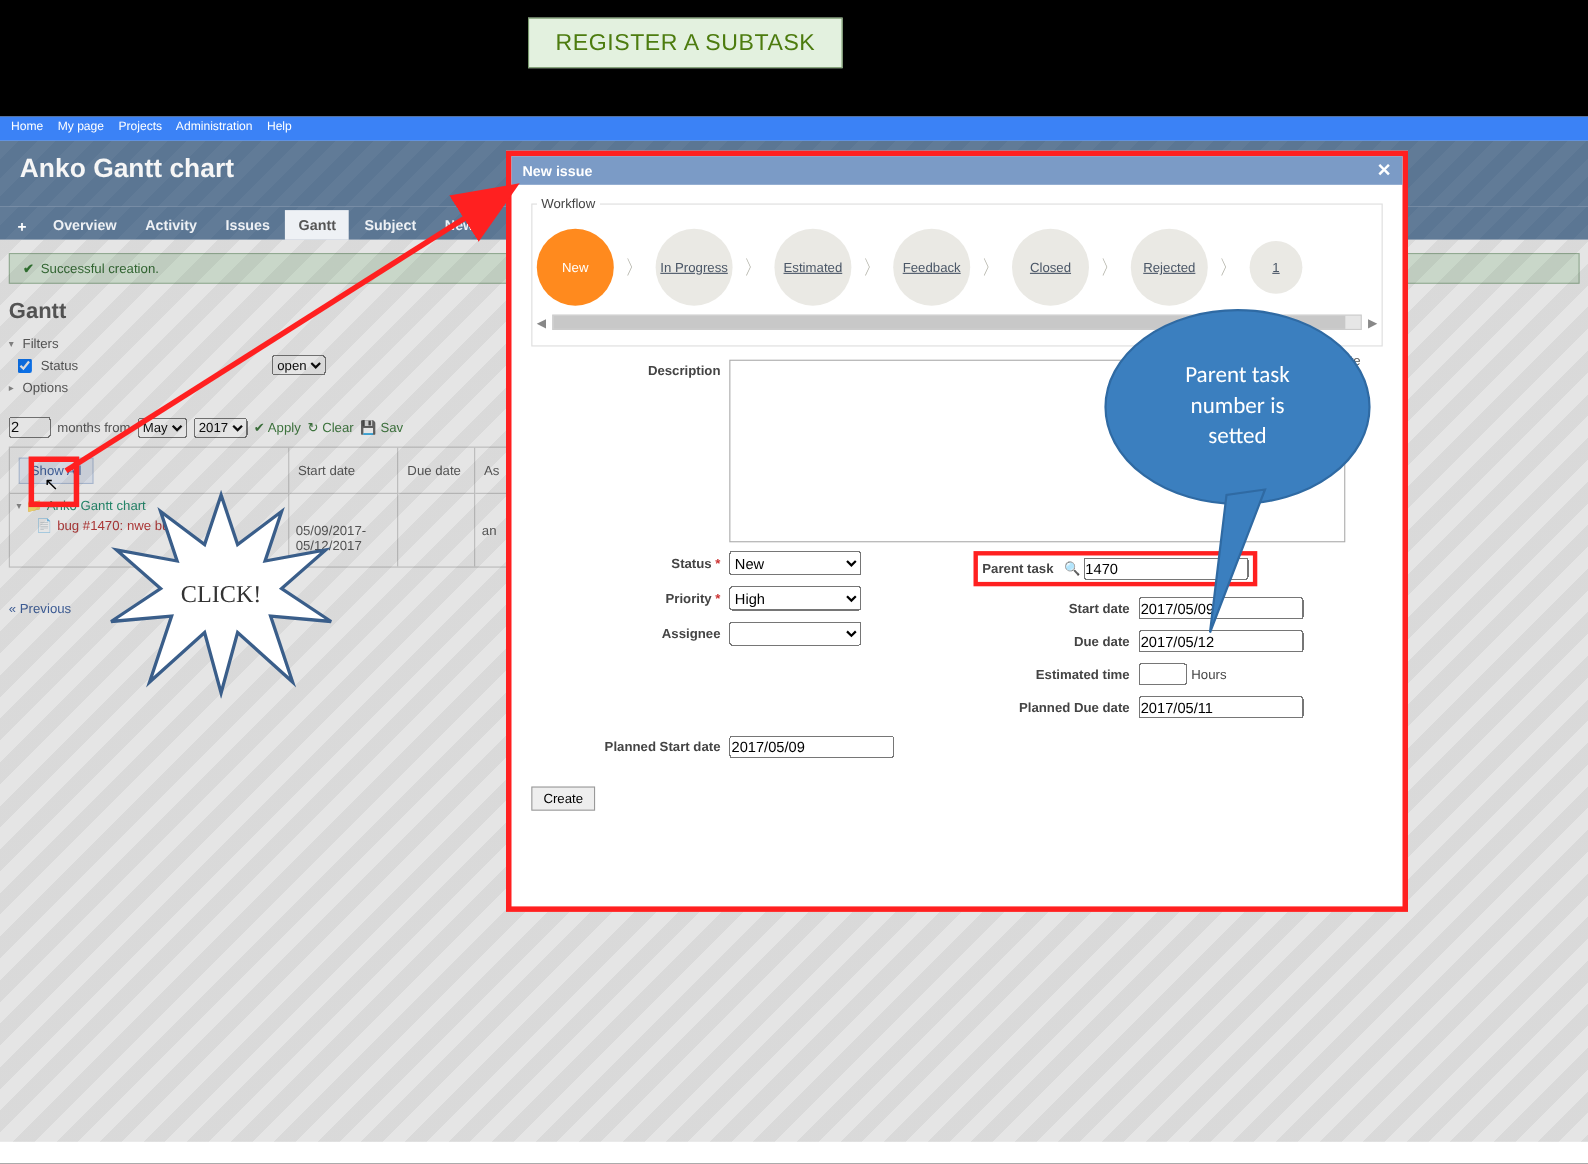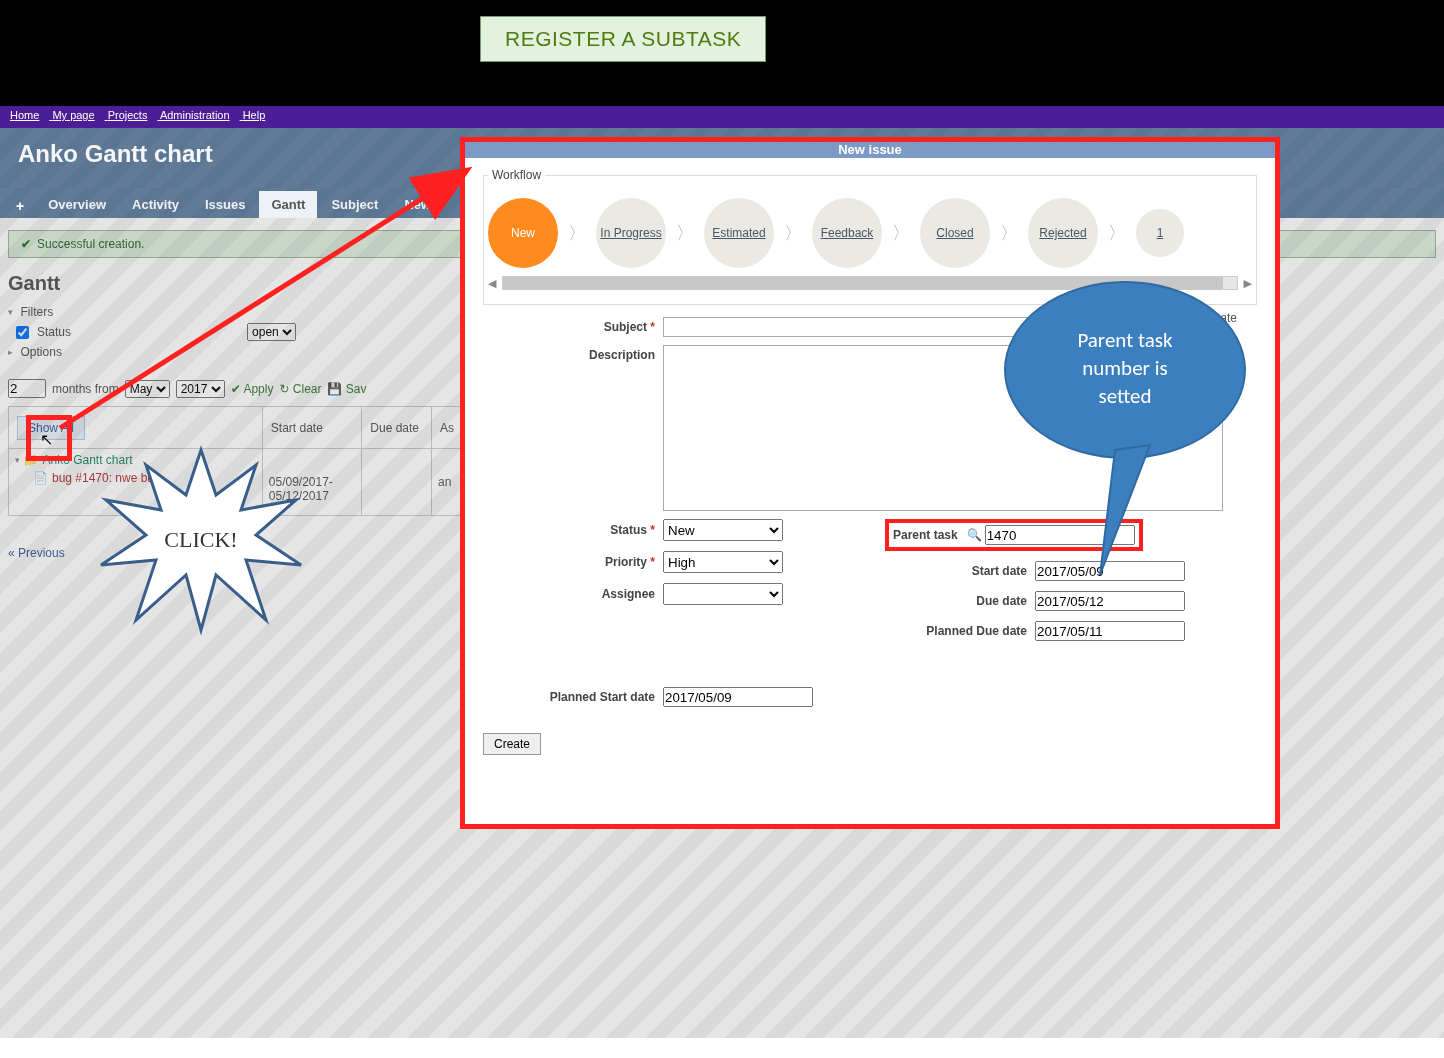--- a/index.html
+++ b/index.html
@@ -26,26 +26,25 @@
   }
   .app-wrap {
     position: absolute;
     top: 106px;
     left: 0;
     right: 0;
     bottom: 0;
     background: #fff;
   }
   .top-menu {
-    background: #4c1d95;
+    background: #3b82f6;
     color: #fff;
     height: 22px;
     padding: 3px 10px;
     font-size: 11px;
-    text-decoration: underline;
   }
   .top-menu a { color: #fff; text-decoration: none; margin-right: 10px; }
   .header {
     height: 60px;
     background: #5b7693;
     color: #f6f6f6;
     padding: 12px 18px;
     font-size: 24px;
     font-weight: bold;
     background-image: repeating-linear-gradient(135deg, rgba(255,255,255,.04) 0 12px, transparent 12px 24px);
@@ -125,22 +124,22 @@
     top: 137px;
     left: 460px;
     width: 820px;
     height: 692px;
     border: 5px solid #ff2020;
     z-index: 100;
     background:#fff;
   }
   .dialog-title {
     background:#7b9bc6; color:#fff;
-    height:16px; display:flex; align-items:center; justify-content:space-between;
-    padding:0 10px; font-size:13px; font-weight:bold;flex-direction:column;
+    height:26px; display:flex; align-items:center; justify-content:space-between;
+    padding:0 10px; font-size:13px; font-weight:bold;
   }
   .dialog-close { color:#fff; font-size:16px; cursor:pointer; }
   .dialog-body { padding:10px 18px 14px; }
   fieldset.workflow { border:1px solid #ddd; padding:10px 4px 8px; margin-bottom:6px; }
   fieldset.workflow legend { color:#444; font-size:12px; padding:0 4px; }
   .wf-row { display:flex; align-items:center; gap:10px; padding:6px 0 4px; }
   .wf-node { width:70px; height:70px; border-radius:50%; background:#eae9e4; display:flex; align-items:center; justify-content:center; text-align:center; font-size:12px; color:#4a5666; text-decoration:underline; cursor:pointer; }
   .wf-node.active { background:#ff8a1e; color:#fff; text-decoration:none; }
   .wf-node.small { width:48px; height:48px; }
   .wf-chevron { color:#b4b4aa; font-size:18px; }
@@ -337,24 +336,20 @@
             <div class="scroll-thumb"></div>
           </div>
         <span class="scroll-arrow">▶</span>
       </div>
     </fieldset>
 
     <div class="form-area">
       <span class="private-label">ate</span>
 
       <div class="form-row label-row">
-        <label><span>Subject</span> <span class="req">*</span></label>
-        <input type="text" class="subject-input" value="" style="">
-      </div>
-      <div class="form-row label-row">
         <label>Description</label>
         <textarea class="desc-box" style=""></textarea>
       </div>
 
       <div class="two-col">
         <div class="col">
           <div class="field">
             <label><span>Status</span> <span class="req">*</span></label>
             <select><option>New</option></select>
           </div>
@@ -380,20 +375,25 @@
               <input type="text" value="1470" style="">
             </span>
           </div>
           <div class="field">
             <label>Start date</label>
             <input type="text" value="2017/05/09" style="">
           </div>
           <div class="field">
             <label>Due date</label>
             <input type="text" value="2017/05/12" style="">
+          </div>
+          <div class="field">
+            <label>Estimated time</label>
+            <input type="text" class="est-input" value="" style="">
+            <span class="hours-suffix">Hours</span>
           </div>
           <div class="field">
             <label>Planned Due date</label>
             <input type="text" value="2017/05/11" style="">
           </div>
         </div>
       </div>
 
       <button class="btn-create">Create</button>
     </div>

